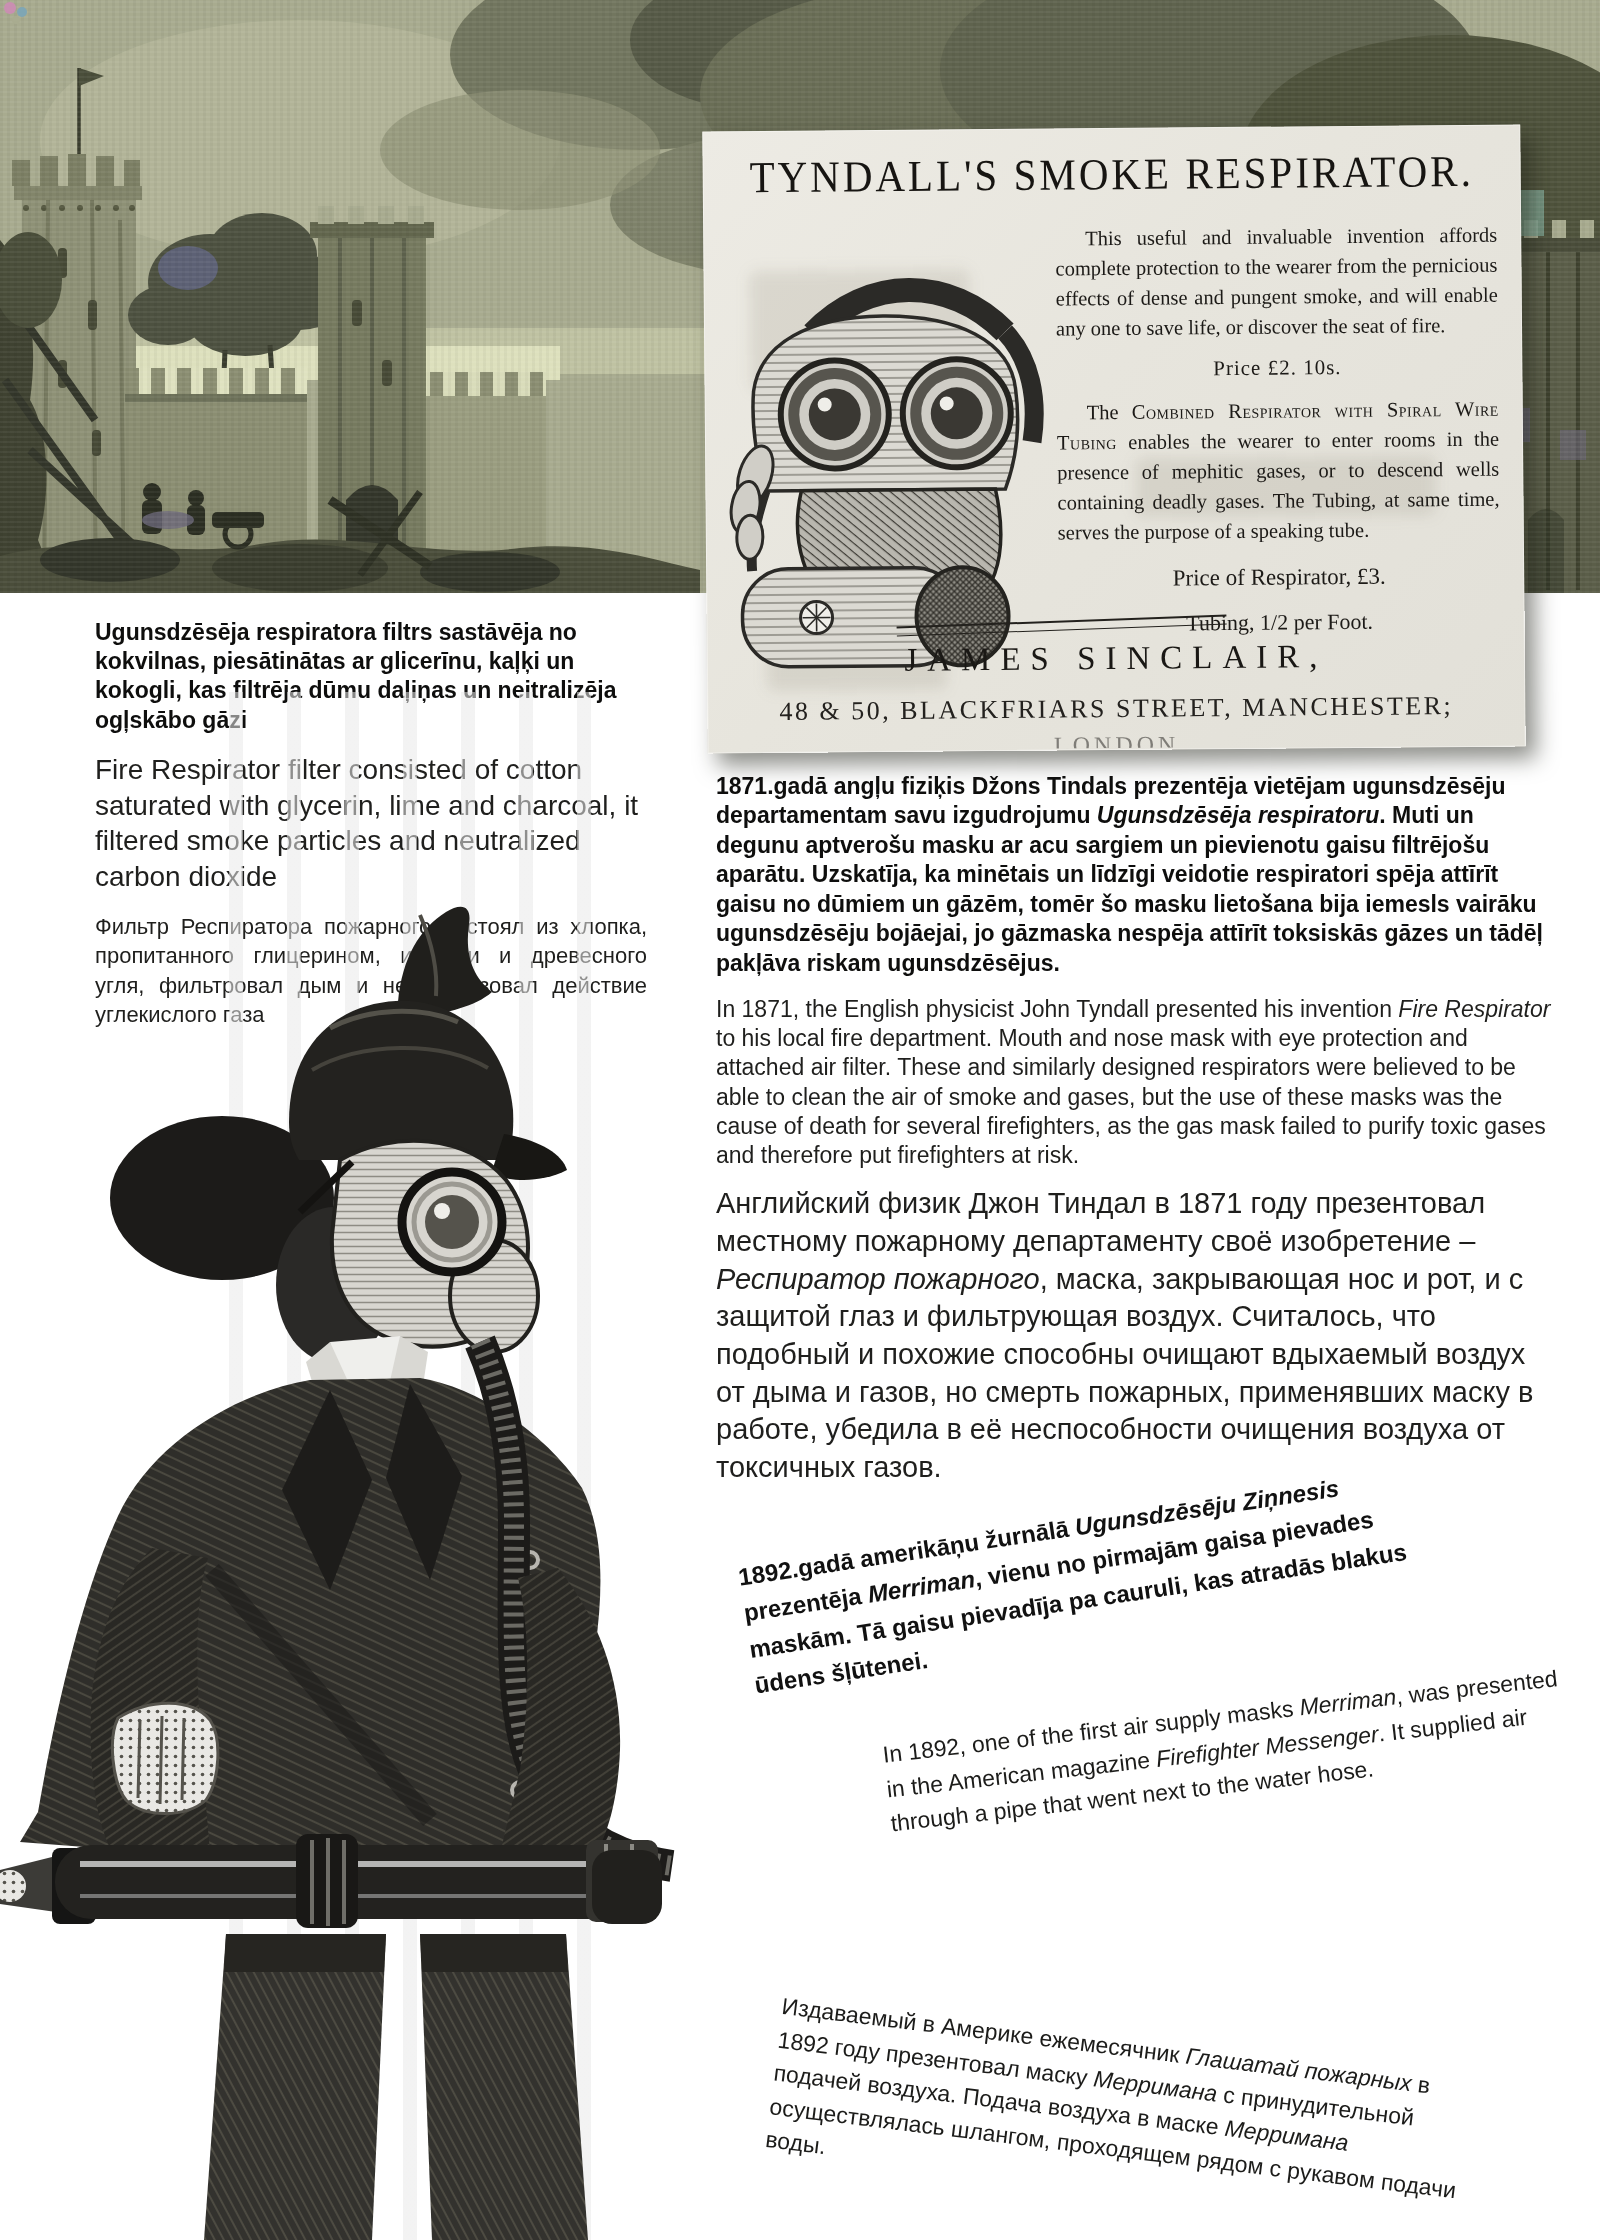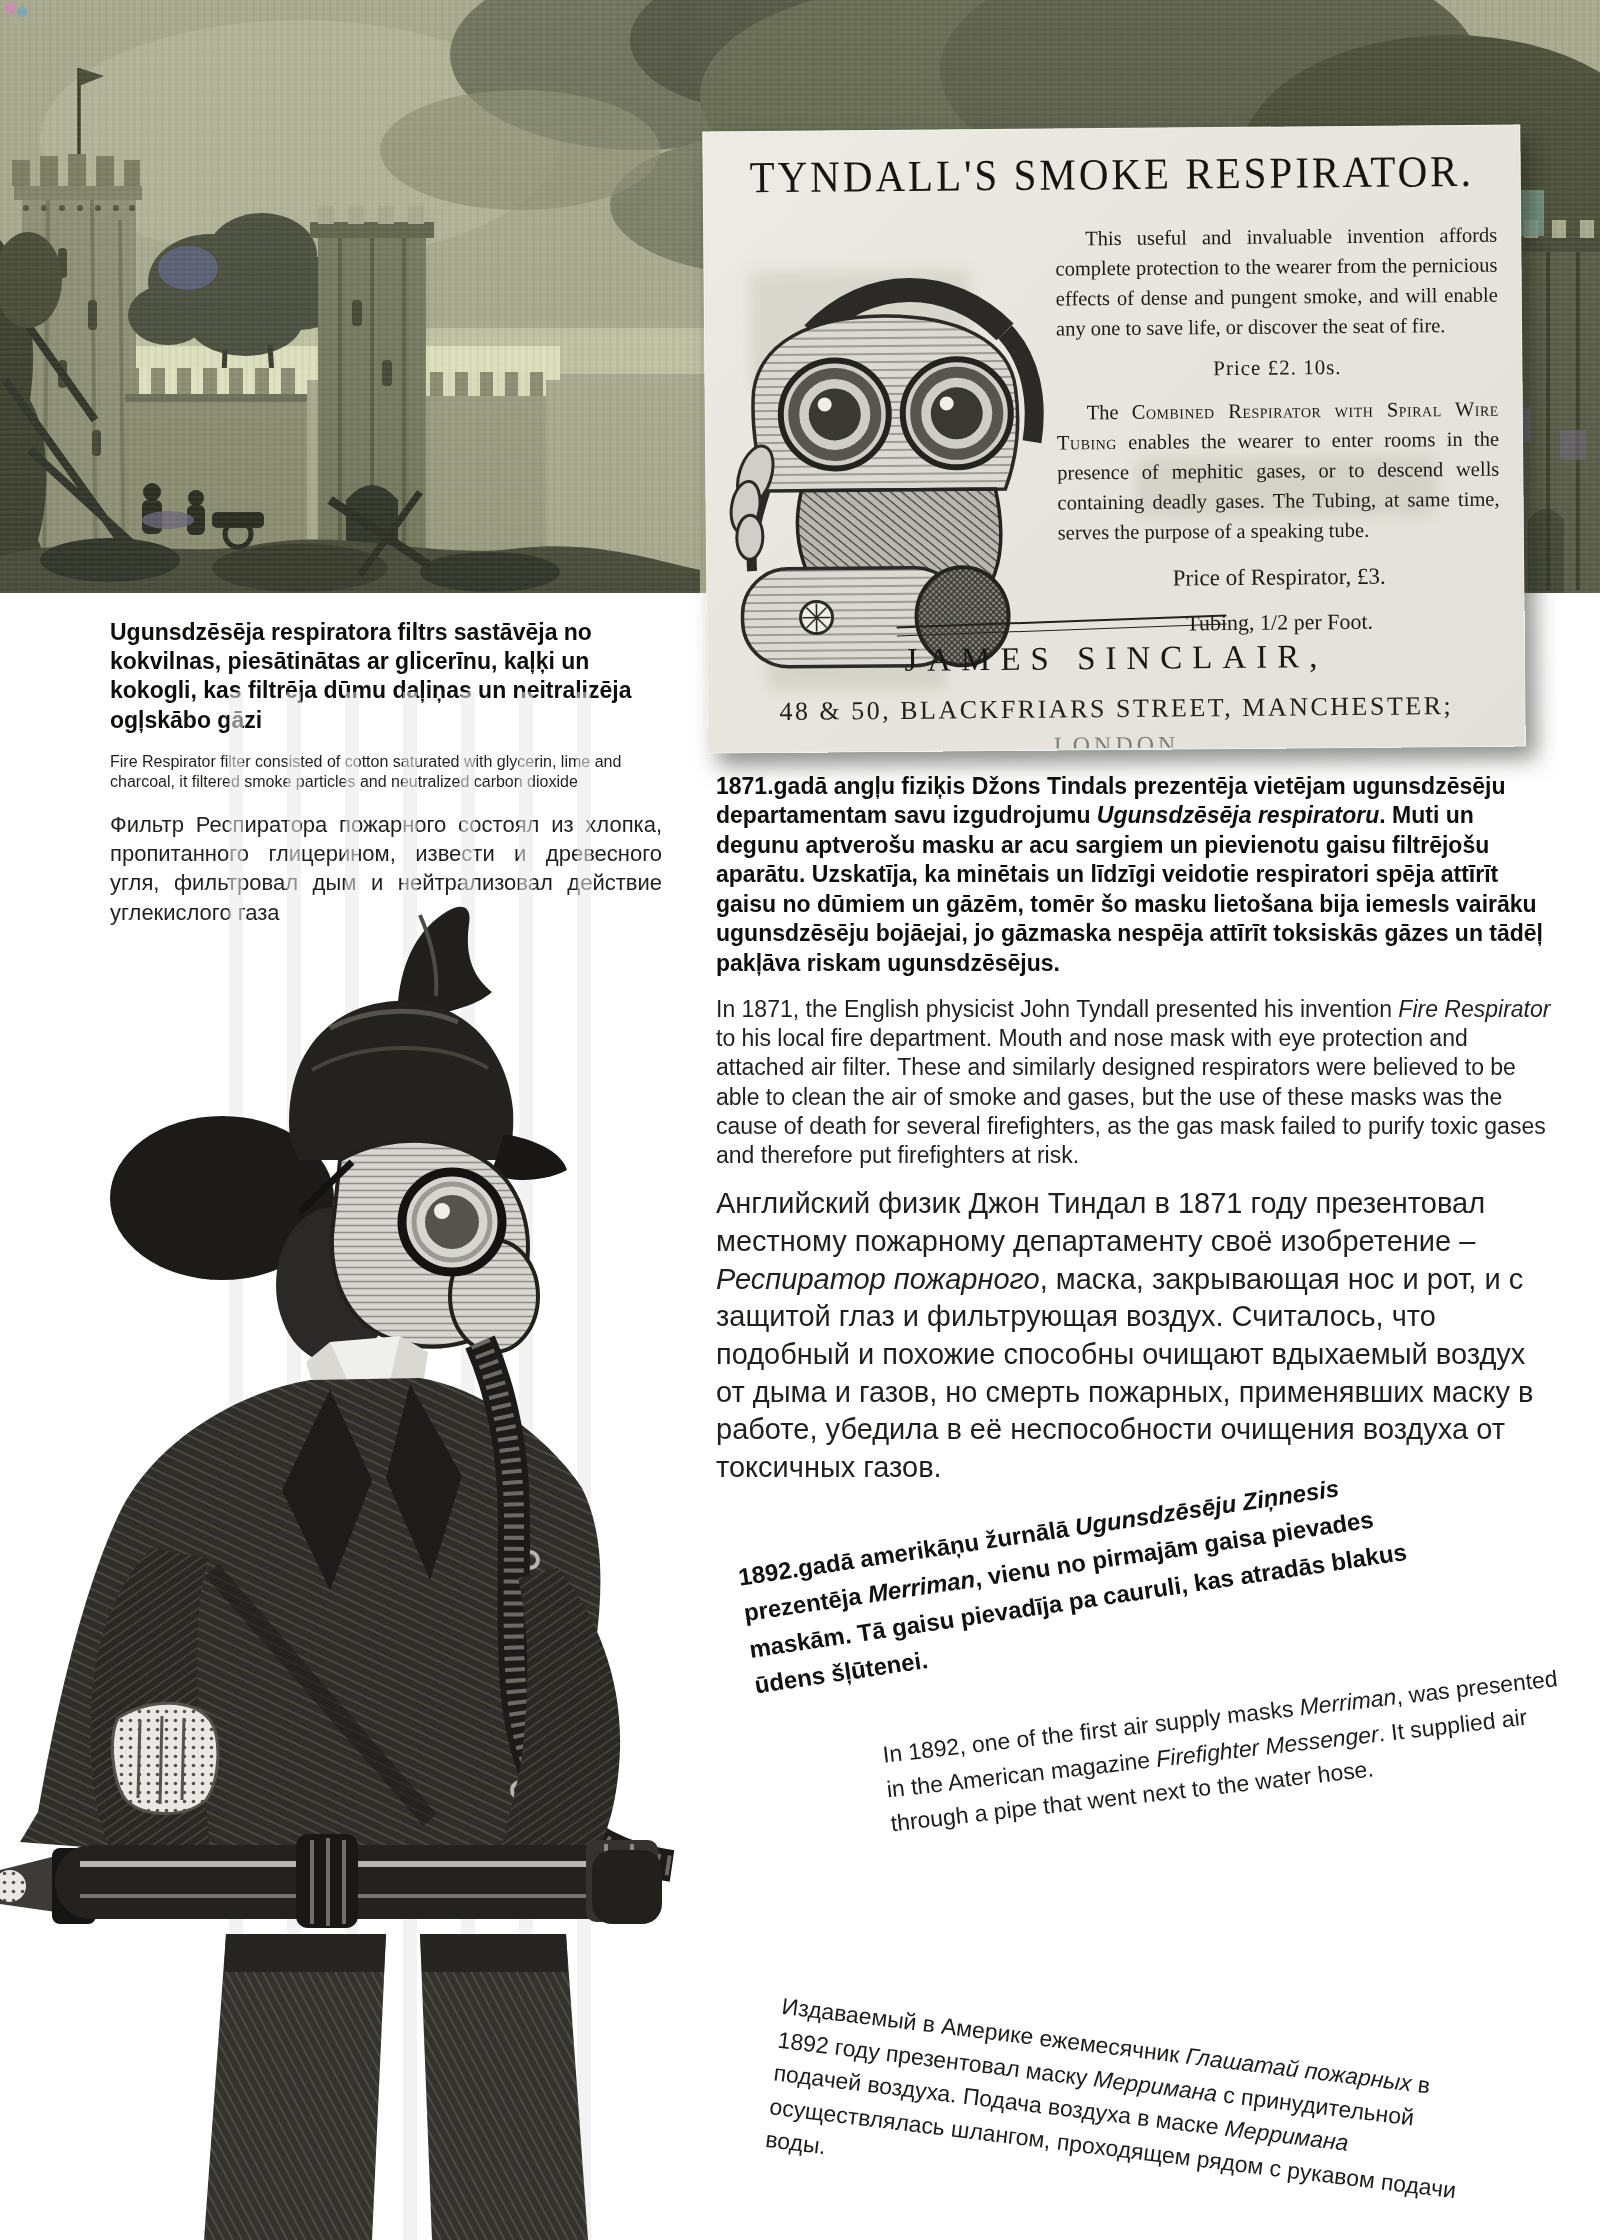--- a/index.html
+++ b/index.html
@@ -44,24 +44,24 @@
   #ad-rule{position:absolute;left:190px;top:492px;width:330px;height:7px;
     border-top:2.5px solid #23211d;border-bottom:1.5px solid #23211d;transform:rotate(-1.6deg);}
   #ad-vendor{position:absolute;left:0;top:512px;width:100%;text-align:center;
     font-size:33px;letter-spacing:10px;color:#1a1815;}
   #ad-address{position:absolute;left:0;top:566px;width:100%;text-align:center;
     font-size:26px;letter-spacing:2.5px;color:#23211e;}
   #ad-address2{position:absolute;left:0;top:604px;width:100%;height:16px;overflow:hidden;
     text-align:center;font-size:24px;letter-spacing:4px;opacity:.5;}
 
   
-  #left-col{left:110px;top:618px;width:552px;}
+  #left-col{left:95px;top:618px;width:552px;}
   #right-col{left:716px;top:772px;width:845px;}
   .p-lv{font-weight:bold;color:#0e0e0d;font-size:23px;line-height:1.27;margin:0 0 17px 0;}
-  .p-en{color:#1f1f1d;font-size:16px;line-height:1.28;margin:0 0 17px 0;}
+  .p-en{color:#1f1f1d;font-size:28px;line-height:1.28;margin:0 0 17px 0;}
   .p-ru{color:#1f1f1d;font-size:22px;line-height:1.33;margin:0;text-align:justify;}
   #right-col .p-lv{font-size:23px;line-height:1.28;}
   #right-col .p-en{font-size:23px;line-height:1.27;margin-bottom:15px;}
   #right-col .p-ru{font-size:29px;line-height:1.3;text-align:left;}
   em.run{font-style:italic;}
 
   
   #stripes{left:185px;top:692px;width:430px;height:1548px;opacity:.55;
     background:repeating-linear-gradient(90deg, transparent 0 44px, #e9e9e9 44px 58px);}
   #fireman{left:0;top:690px;width:680px;height:1550px;}

